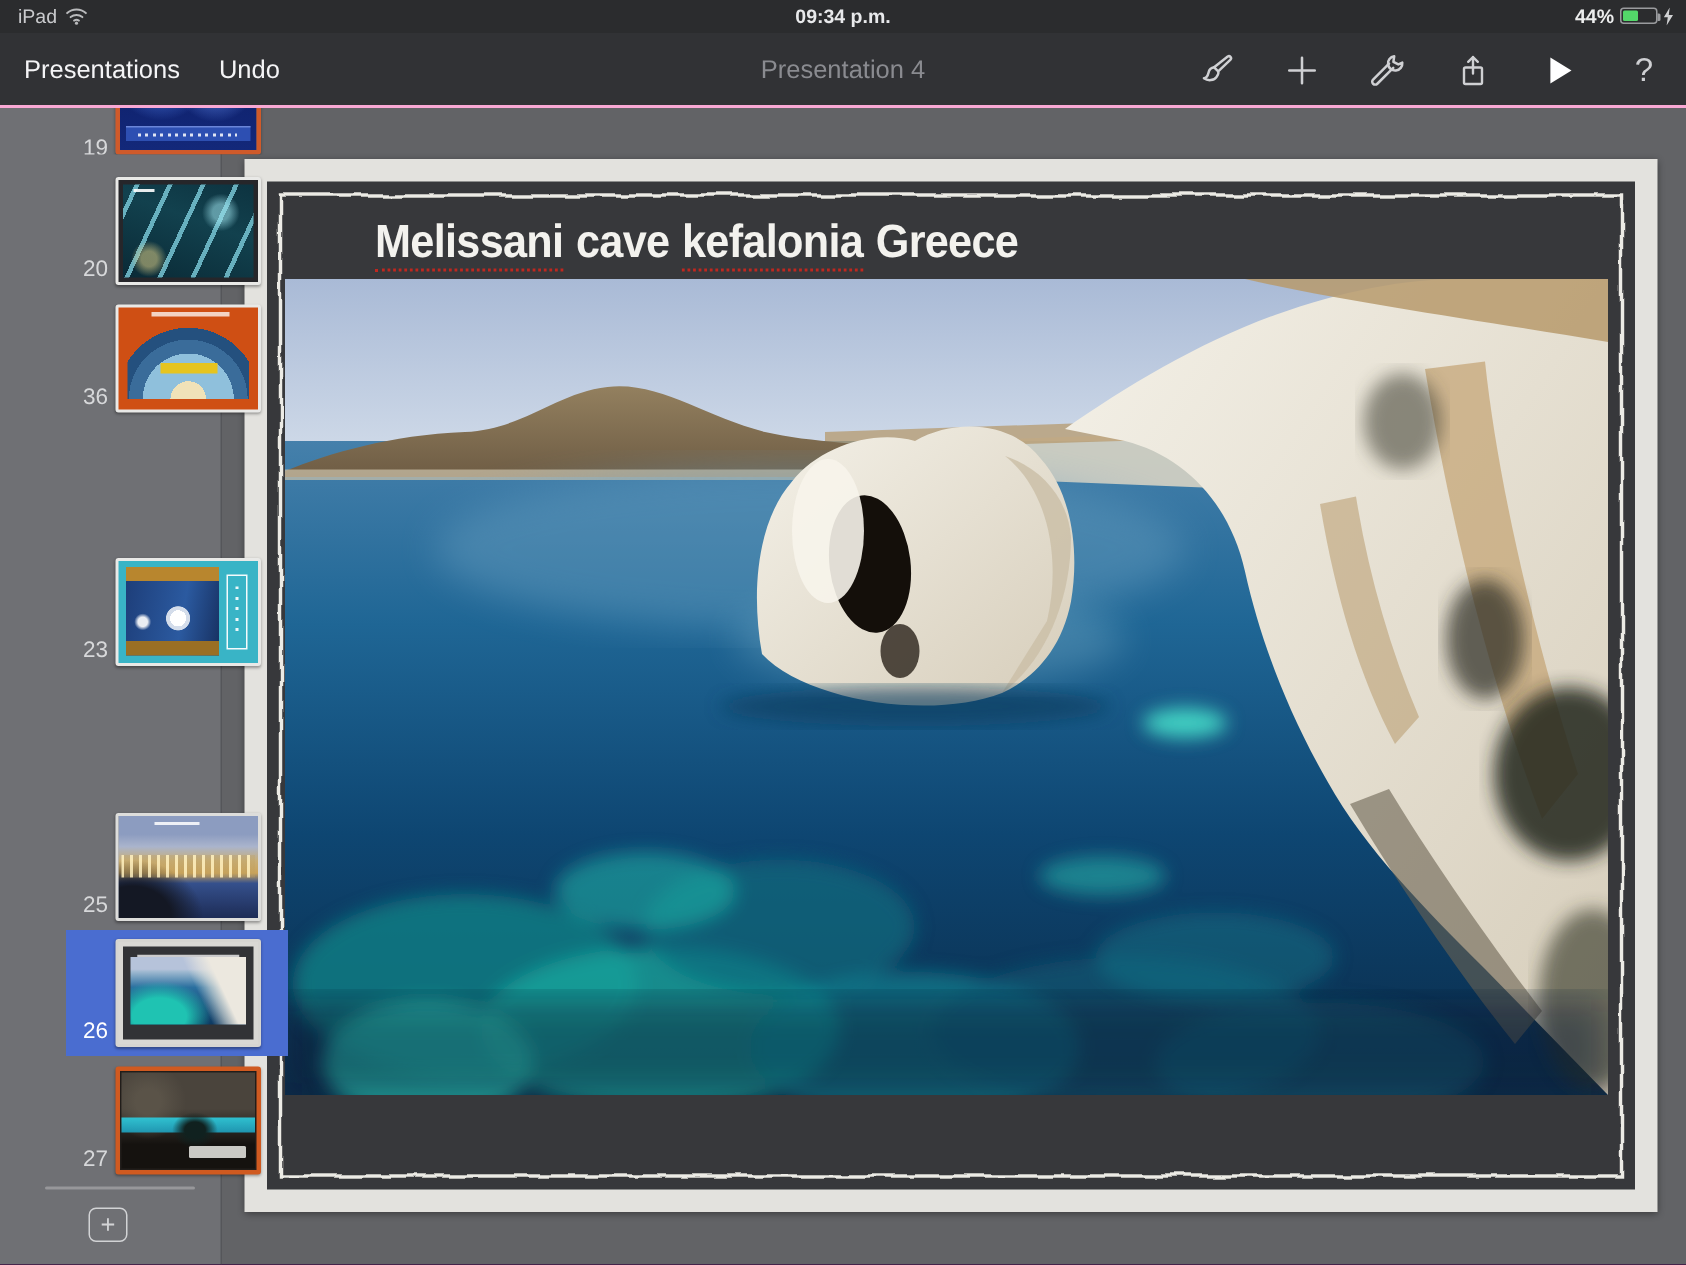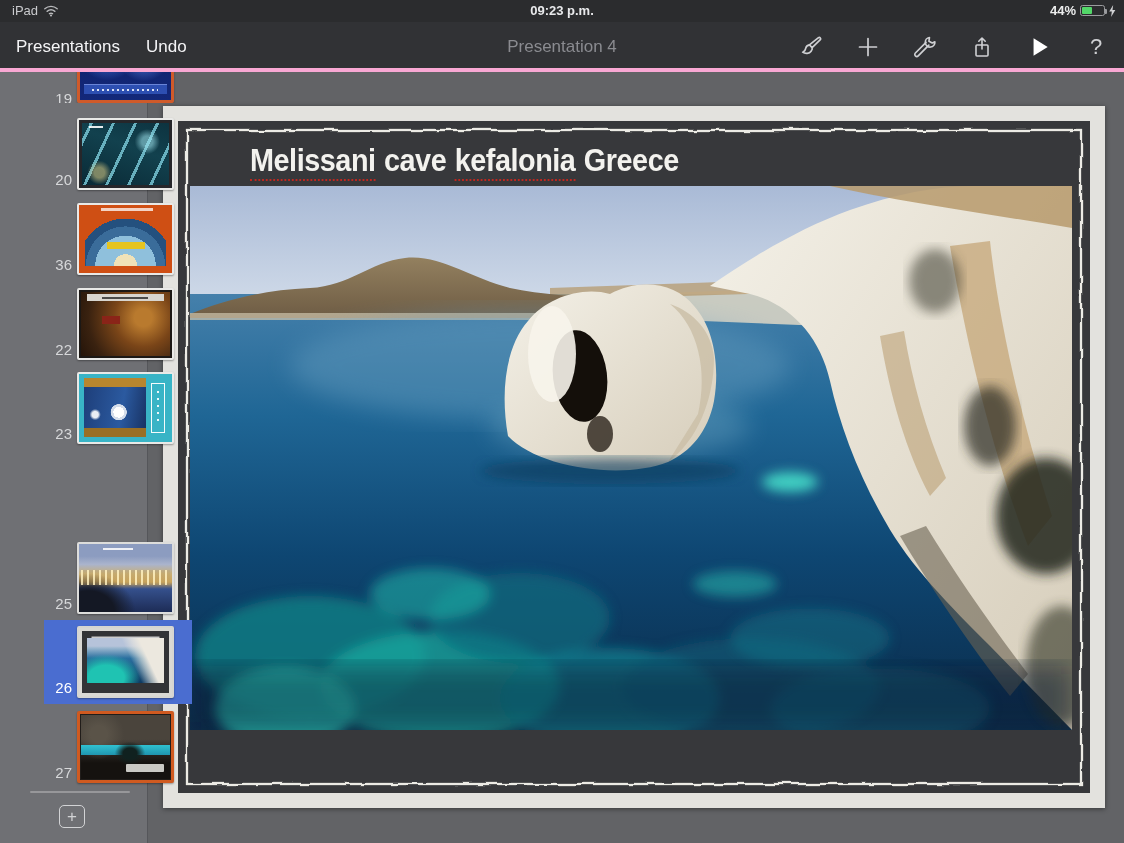--- a/index.html
+++ b/index.html
@@ -11,21 +11,21 @@
   .status-bar { position:absolute; left:0; top:0; width:1124px; height:22px; background:#2b2c2e; color:#c9cacd; font-size:13px; z-index:30; }
   .sb-left { position:absolute; left:12px; top:3px; display:flex; align-items:center; gap:5px; }
   .sb-time { position:absolute; left:0; right:0; top:3px; text-align:center; color:#e8e9eb; font-weight:bold; font-size:13px; }
   .sb-right { position:absolute; right:8px; top:3px; display:flex; align-items:center; gap:4px; }
   .sb-batt-pct { color:#eceded; font-weight:bold; font-size:13px; }
   .battery { position:relative; width:25px; height:11px; border:1px solid #9a9b9e; border-radius:2.5px; }
   .battery .fill { position:absolute; left:1px; top:1px; bottom:1px; width:44%; background:#53d769; border-radius:1px; }
   .battery .cap { position:absolute; right:-3px; top:3px; width:2px; height:5px; background:#9a9b9e; border-radius:0 1px 1px 0; }
 
   
-  .navbar { position:absolute; left:0; top:22px; width:1124px; height:50px; background:#313235; border-bottom:4px solid #f9a8d4; z-index:30; }
+  .navbar { position:absolute; left:0; top:22px; width:1124px; height:50px; background:#313235; border-bottom:2px solid #f9a8d4; z-index:30; }
   .nav-left { position:absolute; left:16px; top:0; height:50px; display:flex; align-items:center; gap:26px; }
   .nav-btn { color:#f4f4f6; font-size:17px; cursor:pointer; background:none; border:none; font-family:inherit; }
   .nav-title { position:absolute; left:0; right:0; top:0; height:50px; display:flex; align-items:center; justify-content:center; color:#8a8b90; font-size:17px; pointer-events:none; }
   .nav-right { position:absolute; right:14px; top:0; height:50px; display:flex; align-items:center; gap:29px; }
   .icon-btn { width:28px; height:28px; display:flex; align-items:center; justify-content:center; background:none; border:none; cursor:pointer; color:#cfd0d3; font-size:22px; font-family:inherit; }
   .icon-btn svg { display:block; }
 
   
   .sidebar { position:absolute; left:0; top:72px; width:148px; bottom:0; background:#6f7074; border-right:1px solid #55565a; z-index:20; }
   .slide-row { position:absolute; left:0; width:148px; height:72px;margin-left:44px; }
@@ -139,21 +139,21 @@
   <div class="status-bar">
     <div class="sb-left">
       <span>iPad</span>
       <svg width="16" height="13" viewBox="0 0 18 14" fill="none" stroke="#b9babc" stroke-width="1.5" stroke-linecap="round">
         <path d="M2,5 a10.5,10.5 0 0 1 14,0"></path>
           <path d="M4.6,8 a7,7 0 0 1 8.8,0"></path>
           <path d="M7.2,10.6 a3.6,3.6 0 0 1 3.6,0"></path>
           <circle cx="9" cy="12.6" r="1.2" fill="#b9babc" stroke="none"></circle>
       </svg>
     </div>
-    <div class="sb-time">09:23 p.m.</div>
+    <div class="sb-time">09:34 p.m.</div>
     <div class="sb-right">
       <span class="sb-batt-pct">44%</span>
       <span class="battery">
           <span class="fill"></span>
           <span class="cap"></span>
         </span>
       <svg width="7" height="12" viewBox="0 0 6 11">
           <path d="M3.6,0 L0,6 H2.4 L1.7,11 L5.6,4.6 H3 Z" fill="#d0d1d3"></path>
         </svg>
     </div>
@@ -204,24 +204,20 @@
       <span class="slide-num">19</span>
       <div class="thumb art19"></div>
     </div>
     <div class="slide-row row-20">
       <span class="slide-num">20</span>
       <div class="thumb art20"></div>
     </div>
     <div class="slide-row row-21">
       <span class="slide-num">36</span>
       <div class="thumb art21"></div>
-    </div>
-    <div class="slide-row row-22">
-      <span class="slide-num">22</span>
-      <div class="thumb art22"></div>
     </div>
     <div class="slide-row row-23">
       <span class="slide-num">23</span>
       <div class="thumb art23"></div>
     </div>
     <div class="slide-row row-25">
       <span class="slide-num">25</span>
       <div class="thumb art25"></div>
     </div>
     <div class="slide-row row-26 selected">

